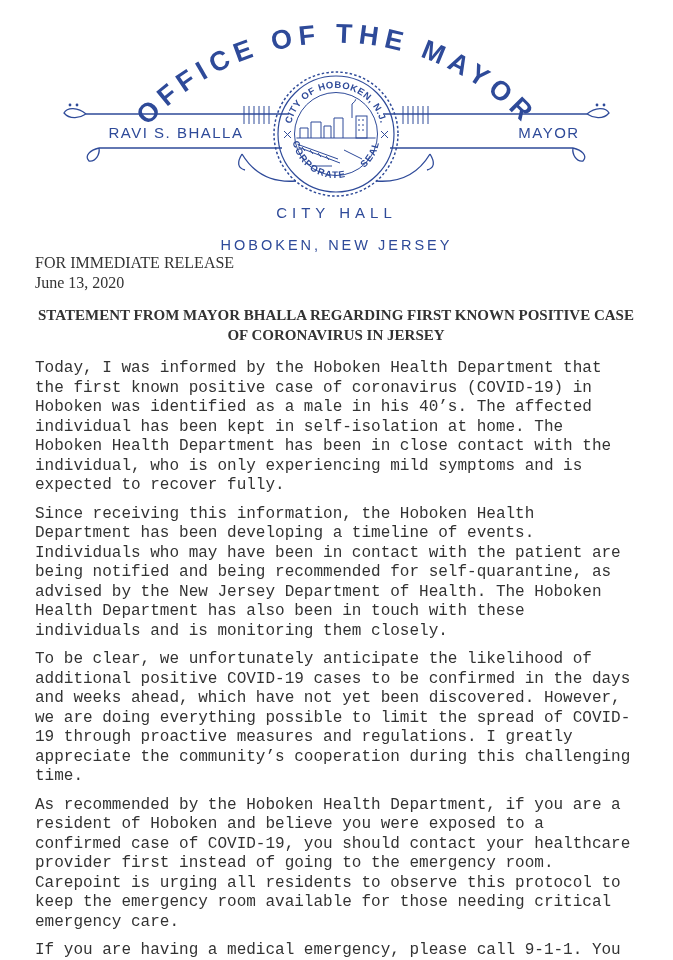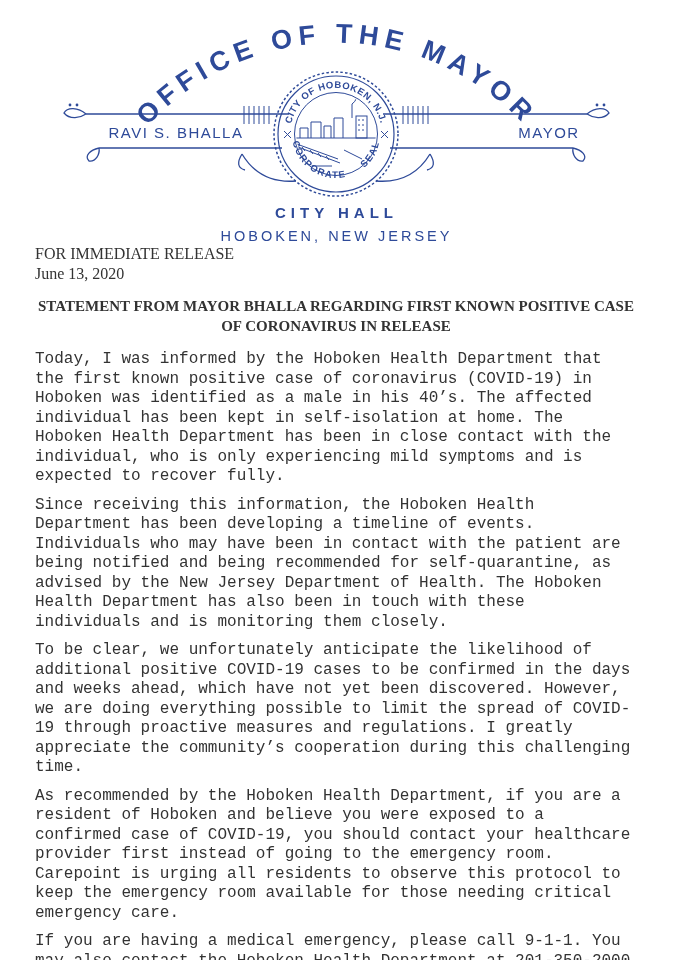--- a/index.html
+++ b/index.html
@@ -9,22 +9,22 @@
   }
   html,body{margin:0;padding:0;background:#ffffff;}
   .page{
     width:673px;height:960px;margin:0 auto;position:relative;overflow:hidden;
     background:#ffffff;color:var(--ink);
     font-family:"Liberation Serif", serif;
   }
   
   .crest{display:block;margin:14px auto 0;}
   .hall-lines{text-align:center;color:var(--blue);font-family:"Liberation Sans", sans-serif;}
-  .hall-1{font-size:15px;letter-spacing:5px;font-weight:700;}
-  .hall-2{font-size:14.5px;letter-spacing:3px;margin-top:7px;font-weight:500;}
+  .hall-1{font-size:15px;letter-spacing:5px;font-weight:400;}
+  .hall-2{font-size:14.5px;letter-spacing:3px;margin-top:16px;font-weight:500;}
   
   .release{padding:0 36px 0 35px;font-size:16px;line-height:19.5px;}
   .tag{font-weight:normal;}
   .date{margin-top:0;}
   .title{
     font-size:15px;font-weight:bold;text-align:center;
     margin:13px 0 14px 0;line-height:20px;
   }
   p.para{margin:0 0 9px 0;font-family:Liberation Mono, monospace;}
   p.para:last-child{margin-bottom:0;}
@@ -117,21 +117,21 @@
     <div class="hall-lines">
       <div class="hall-1">CITY HALL</div>
       <div class="hall-2">HOBOKEN, NEW JERSEY</div>
     </div>
   </header>
 
   <main class="release">
     <div class="tag">FOR IMMEDIATE RELEASE</div>
     <div class="date">June 13, 2020</div>
 
-    <h1 class="title"><span>STATEMENT FROM MAYOR BHALLA REGARDING FIRST KNOWN POSITIVE CASE</span><br><span>OF CORONAVIRUS IN RELEASE</span></h1>
+    <h1 class="title"><span>STATEMENT FROM MAYOR BHALLA REGARDING FIRST KNOWN POSITIVE CASE</span><br><span>OF CORONAVIRUS IN JERSEY</span></h1>
 
     <p class="para">Today, I was informed by the Hoboken Health Department that the first known positive case of coronavirus (COVID-19) in Hoboken was identified as a male in his 40’s. The affected individual has been kept in self-isolation at home. The Hoboken Health Department has been in close contact with the individual, who is only experiencing mild symptoms and is expected to recover fully.</p>
     <p class="para">Since receiving this information, the Hoboken Health Department has been developing a timeline of events. Individuals who may have been in contact with the patient are being notified and being recommended for self-quarantine, as advised by the New Jersey Department of Health. The Hoboken Health Department has also been in touch with these individuals and is monitoring them closely.</p>
     <p class="para">To be clear, we unfortunately anticipate the likelihood of additional positive COVID-19 cases to be confirmed in the days and weeks ahead, which have not yet been discovered. However, we are doing everything possible to limit the spread of COVID-19 through proactive measures and regulations. I greatly appreciate the community’s cooperation during this challenging time.</p>
     <p class="para">As recommended by the Hoboken Health Department, if you are a resident of Hoboken and believe you were exposed to a confirmed case of COVID-19, you should contact your healthcare provider first instead of going to the emergency room. Carepoint is urging all residents to observe this protocol to keep the emergency room available for those needing critical emergency care.</p>
     <p class="para">If you are having a medical emergency, please call 9-1-1. You may also contact the Hoboken Health Department at 201-350-2000 ext. 5211 if you believe you were exposed to a confirmed case of COVID-19.</p>
     <p class="para"><span>For FAQs about COVID-19, please visit </span><a class="doc-link">www.nj.gov/health</a><span> or call the New Jersey COVID-19 hotline at 1-800-222-1222 or if using out-of-state phone line 1-800-962-1253. Trained healthcare professionals are standing by to answer your call 24/7.</span></p>
   </main>
 
 </div>

